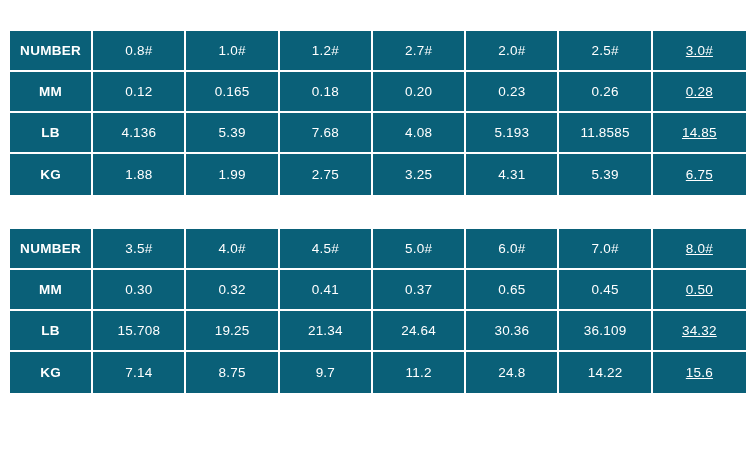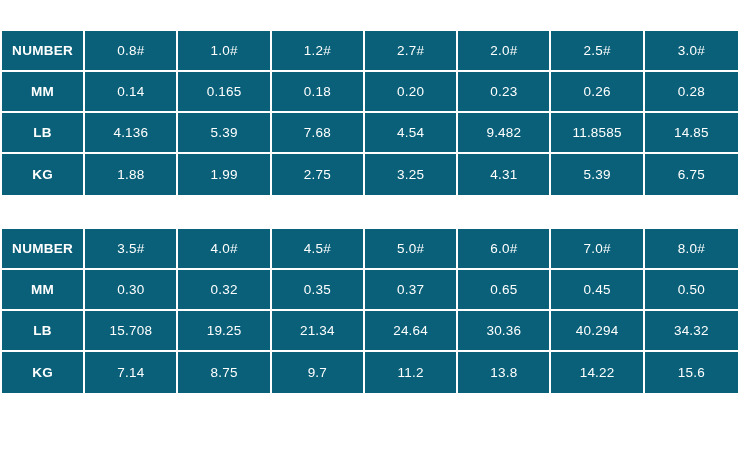--- a/index.html
+++ b/index.html
@@ -15,21 +15,21 @@
   }
   .page {
     position: relative;
     width: 750px;
     height: 451px;
     background: #ffffff;
     box-sizing: border-box;
   }
   .spec-table {
     position: absolute;
-    left: 2px;
+    left: 10px;
     width: 736px;
     border-collapse: separate;
     border-spacing: 0;
     table-layout: fixed;
     background: #ffffff;
   }
   .spec-table.table-1 { top: 31px; }
   .spec-table.table-2 { top: 229px; }
 
   .spec-table td {
@@ -46,20 +46,21 @@
     border-bottom: 2px solid #ffffff;
     box-sizing: border-box;
     white-space: nowrap;
   }
   .spec-table tr:last-child td {
     border-bottom: none;
     margin-left: 37px;
   }
   .spec-table td:last-child {
     border-right: none;
+    text-decoration: underline;
   }
   .spec-table td.row-label {
     font-weight: bold;
     font-size: 13.5px;
     letter-spacing: 0.3px;
   }
   
   .spec-table col.c-label { width: 83px; }
   .spec-table col.c-data  { width: 93px; }
 </style>
@@ -85,35 +86,35 @@
         <td>0.8#</td>
         <td>1.0#</td>
         <td>1.2#</td>
         <td>2.7#</td>
         <td>2.0#</td>
         <td>2.5#</td>
         <td>3.0#</td>
       </tr>
       <tr>
         <td class="row-label">MM</td>
-        <td>0.14</td>
+        <td>0.12</td>
         <td>0.165</td>
         <td>0.18</td>
         <td>0.20</td>
         <td>0.23</td>
         <td>0.26</td>
         <td>0.28</td>
       </tr>
       <tr>
         <td class="row-label">LB</td>
         <td>4.136</td>
         <td>5.39</td>
         <td>7.68</td>
-        <td>4.54</td>
-        <td>9.482</td>
+        <td>4.08</td>
+        <td>5.193</td>
         <td>11.8585</td>
         <td>14.85</td>
       </tr>
       <tr>
         <td class="row-label">KG</td>
         <td>1.88</td>
         <td>1.99</td>
         <td>2.75</td>
         <td>3.25</td>
         <td>4.31</td>
@@ -142,42 +143,42 @@
         <td>4.5#</td>
         <td>5.0#</td>
         <td>6.0#</td>
         <td>7.0#</td>
         <td>8.0#</td>
       </tr>
       <tr>
         <td class="row-label">MM</td>
         <td>0.30</td>
         <td>0.32</td>
-        <td>0.35</td>
+        <td>0.41</td>
         <td>0.37</td>
         <td>0.65</td>
         <td>0.45</td>
         <td>0.50</td>
       </tr>
       <tr>
         <td class="row-label">LB</td>
         <td>15.708</td>
         <td>19.25</td>
         <td>21.34</td>
         <td>24.64</td>
         <td>30.36</td>
-        <td>40.294</td>
+        <td>36.109</td>
         <td>34.32</td>
       </tr>
       <tr>
         <td class="row-label">KG</td>
         <td>7.14</td>
         <td>8.75</td>
         <td>9.7</td>
         <td>11.2</td>
-        <td>13.8</td>
+        <td>24.8</td>
         <td>14.22</td>
         <td>15.6</td>
       </tr>
     </tbody>
   </table>
 
 </div>
 
 </body></html>

